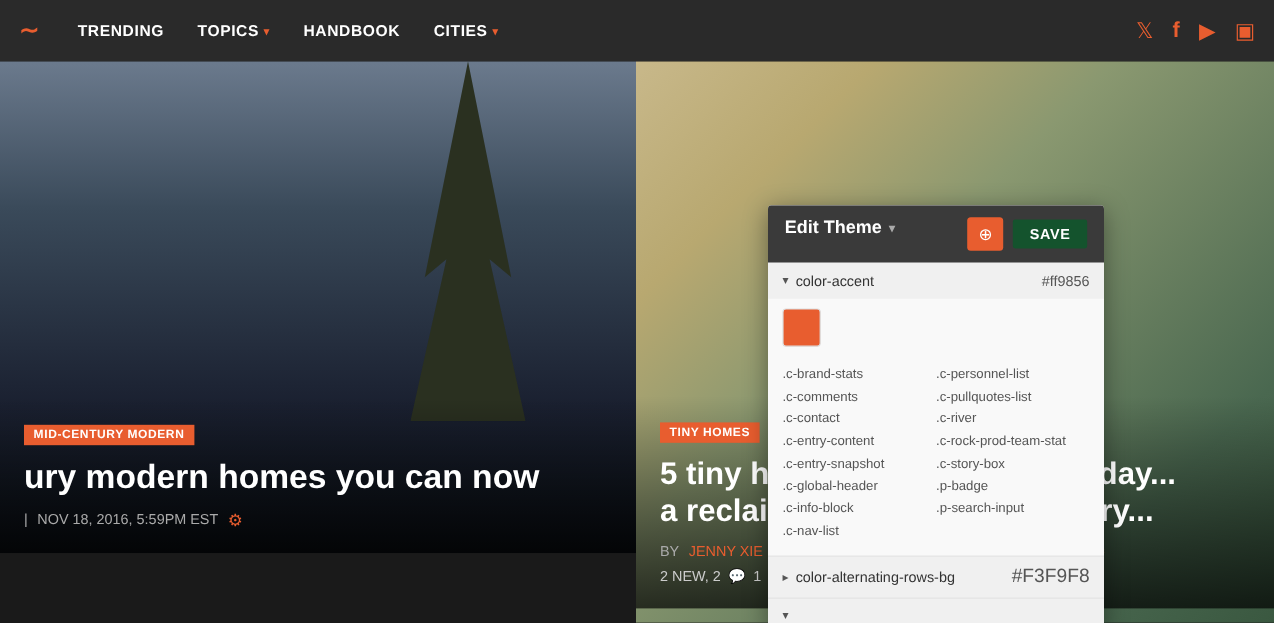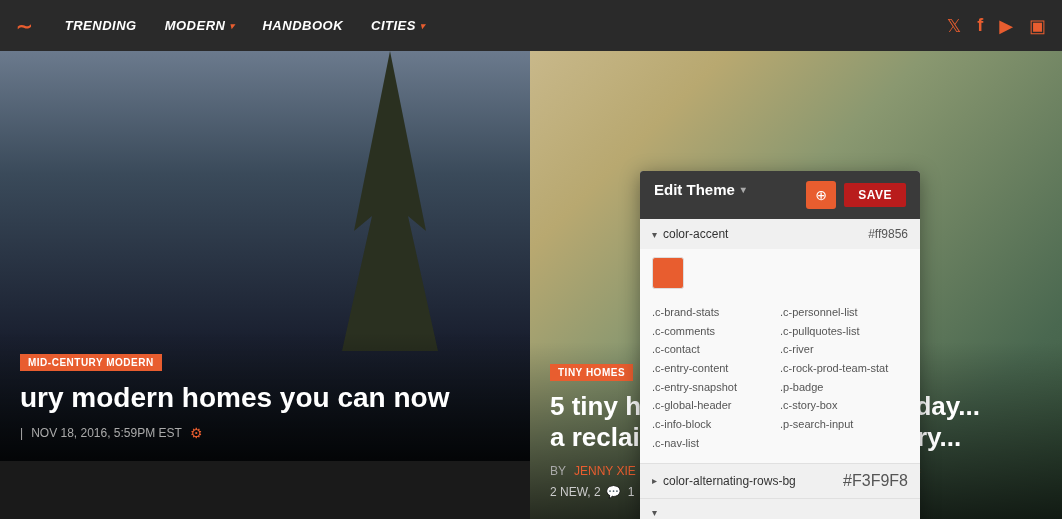--- a/index.html
+++ b/index.html
@@ -19,21 +19,20 @@
       color: #e85d2f;
       font-size: 20px;
       font-weight: bold;
       margin-right: 20px;
     }
     .nav-items {
       display: flex;
       align-items: center;
       gap: 4px;
       flex: 1;
-      font-style: italic;
     }
     .nav-item {
       color: #ffffff;
       font-size: 13px;
       font-weight: bold;
       letter-spacing: 0.5px;
       padding: 6px 12px;
       cursor: pointer;
       display: flex;
       align-items: center;
@@ -129,21 +128,21 @@
     }
     .article-right-bg {
       width: 100%;
       height: 100%;
       background: linear-gradient(135deg, #c8b88a 0%, #b8a870 20%, #8a9870 40%, #6a8060 60%, #4a6850 80%, #3a5840 100%);
       position: absolute;
       top: 0; left: 0;
     }
     .article-right-overlay {
       position: absolute;
-      bottom: 0; left: 0; right: 0;
+      bottom: 12px; left: 0; right: 0;
       padding: 20px;
       background: linear-gradient(transparent, rgba(0,0,0,0.7));
     }
 
     
     .edit-theme-panel {
       position: absolute;
       top: 120px;
       left: 640px;
       width: 280px;
@@ -184,21 +183,21 @@
       width: 30px;
       height: 28px;
       border-radius: 3px;
       cursor: pointer;
       font-size: 14px;
       display: flex;
       align-items: center;
       justify-content: center;
     }
     .save-btn {
-      background: #b91c1c;
+      background: #14532d;
       border: none;
       color: white;
       padding: 5px 14px;
       font-size: 12px;
       font-weight: bold;
       letter-spacing: 0.5px;
       border-radius: 2px;
       cursor: pointer;
     }
     .panel-body {
@@ -291,21 +290,21 @@
 </head>
 <body>
 
 <nav class="nav">
   <div class="nav-logo">∼</div>
   <div class="nav-items">
     <div class="nav-item">
       <span>TRENDING</span>
     </div>
     <div class="nav-item">
-      <span>MODERN</span>
+      <span>TOPICS</span>
       <span class="nav-arrow">▾</span>
     </div>
     <div class="nav-item">
       <span>HANDBOOK</span>
     </div>
     <div class="nav-item">
       <span>CITIES</span>
       <span class="nav-arrow">▾</span>
     </div>
   </div>
@@ -393,22 +392,22 @@
             <div class="class-item">.c-entry-snapshot</div>
             <div class="class-item">.c-global-header</div>
             <div class="class-item">.c-info-block</div>
             <div class="class-item">.c-nav-list</div>
           </div>
           <div class="classes-col">
             <div class="class-item">.c-personnel-list</div>
             <div class="class-item">.c-pullquotes-list</div>
             <div class="class-item">.c-river</div>
             <div class="class-item">.c-rock-prod-team-stat</div>
+            <div class="class-item">.c-story-box</div>
             <div class="class-item">.p-badge</div>
-            <div class="class-item">.c-story-box</div>
             <div class="class-item">.p-search-input</div>
           </div>
         </div>
       </div>
 
       <div class="alternating-row">
         <span class="color-row-header-arrow">▸</span>
         <span class="color-label">color-alternating-rows-bg</span>
         <span class="alternating-value">#F3F9F8</span>
       </div>

